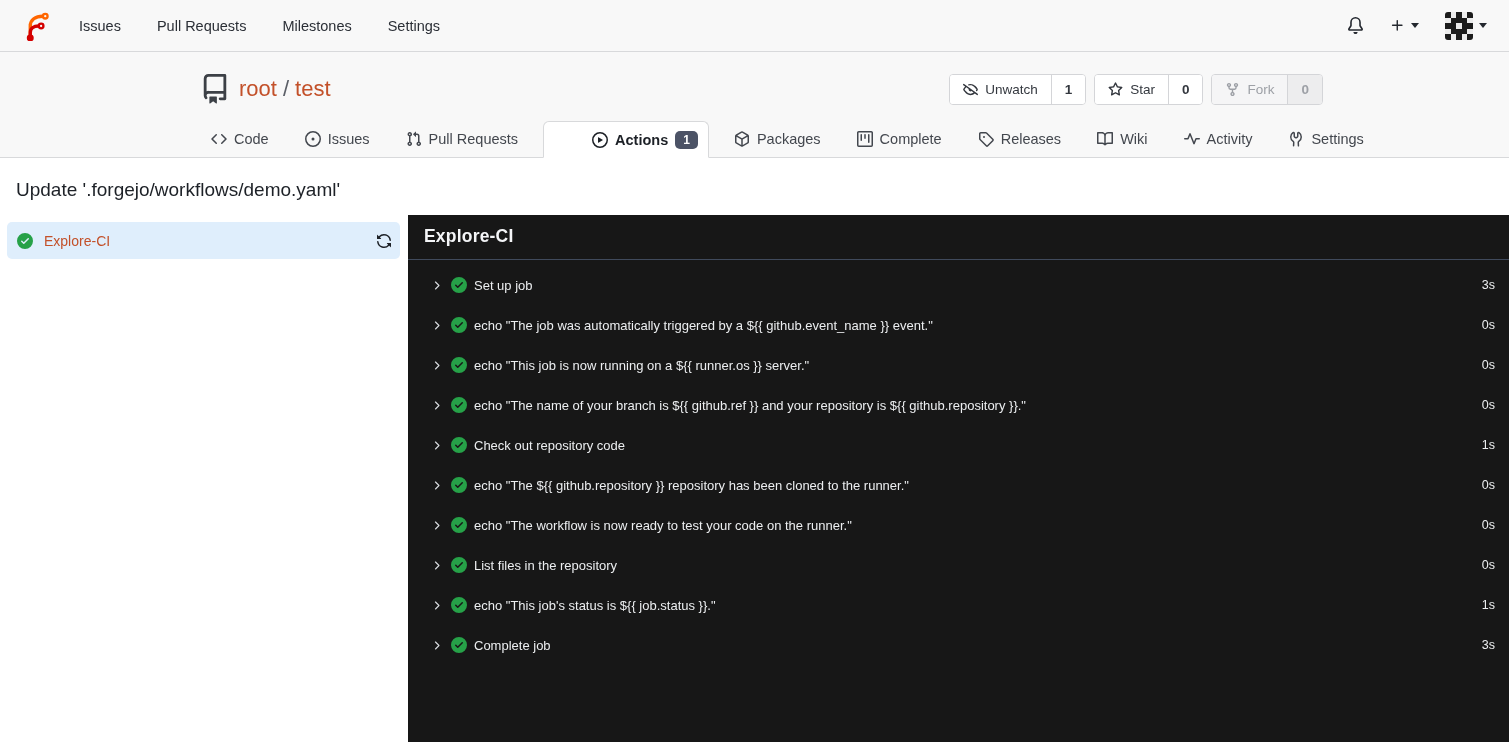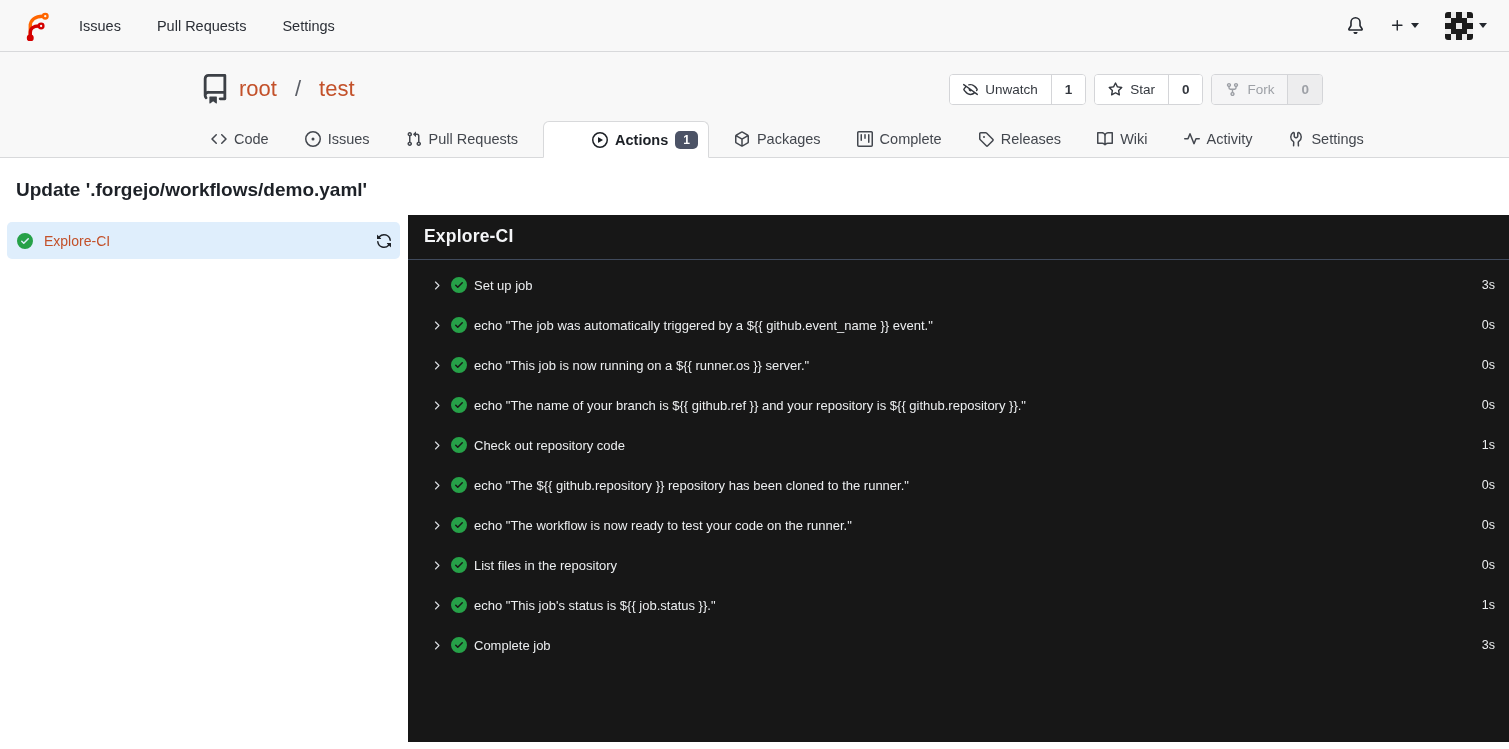--- a/index.html
+++ b/index.html
@@ -39,21 +39,21 @@
   .nav-icon-btn { display: flex; align-items: center; gap: 6px; color: #24282f; cursor: pointer; }
   .caret-down { width: 0; height: 0; border-left: 4.5px solid transparent; border-right: 4.5px solid transparent; border-top: 5px solid #24282f; }
   .avatar { width: 28px; height: 28px; border-radius: 3px; background: #ececec; overflow: hidden; }
 
   
   .repo-header { background: var(--header-bg); border-bottom: 1px solid var(--border); padding-top: 21px; }
   .repo-title-row {
     margin: 0 186px 0 200px; display: flex; align-items: center; height: 32px;
   }
   .repo-icon { color: #3c4046; margin-right: 9px; }
-  .repo-name { font-size: 22px; display: flex; align-items: baseline; gap: 18px; }
+  .repo-name { font-size: 22px; display: flex; align-items: baseline; gap: 6px; }
   .repo-name a { color: var(--accent); text-decoration: none; cursor: pointer; }
   .repo-name .slash { color: #5a5e66; }
   .repo-actions { margin-left: auto; display: flex; gap: 8px; }
   .btn-group { display: flex; height: 31px; border: 1px solid #d4d5d8; border-radius: 4px; overflow: hidden; background: #fff; font-size: 13.5px; }
   .btn-main { display: flex; align-items: center; gap: 7px; padding: 8px 13px; color: #34383f; cursor: pointer; background: #fff; }
   .btn-count { display: flex; align-items: center; padding: 0 13px; border-left: 1px solid #d4d5d8; color: #34383f; cursor: pointer; background: #fff; font-weight: bold;}
   .btn-group.disabled .btn-main { color: #9da0a6; background: #f5f5f6; cursor: default; }
   .btn-group.disabled .btn-count { color: #9da0a6; background: #ededee; }
 
   
@@ -69,21 +69,21 @@
   }
   .tab .t-icon { color: #43474e; }
   .tab.active .t-icon { color: #1d2127; }
   .tab-badge {
     background: var(--badge-bg); color: #fff; font-size: 12px; font-weight: bold;
     border-radius: 5px; padding: 2px 8px; line-height: 14px;
   }
   .tab-settings { margin-left: auto; margin-right: 0; }
 
   
-  .page-title { margin: 21px 16px 14px; font-size: 19px; color: #1d2127; font-weight: bold; }
+  .page-title { margin: 21px 16px 14px; font-size: 19px; color: #1d2127; font-weight: normal; }
   .run-wrap { display: flex; height: 527px; }
 
   
   .job-list { width: 408px; flex: 0 0 408px; padding: 7px 8px 0 7px; }
   .job-item {
     height: 37px; background: var(--selected-bg); border-radius: 5px;
     display: flex; align-items: center; padding: 0 8px 0 10px; cursor: pointer;
   }
   .job-item .job-label { color: var(--accent); font-size: 14px; margin-left: 11px; }
   .job-refresh { margin-left: auto; color: #1d2127; cursor: pointer; display: flex; }
@@ -108,20 +108,21 @@
     <svg width="31" height="31" viewBox="0 0 120 120">
       <path d="M32 112 V62 C32 38 52 24 80 24" fill="none" stroke="#ff6600" stroke-width="13"></path>
       <circle cx="90" cy="24" r="9" fill="none" stroke="#ff6600" stroke-width="9"></circle>
       <path d="M32 112 V88 C32 70 46 62 64 62" fill="none" stroke="#d40000" stroke-width="13"></path>
       <circle cx="74" cy="62" r="9" fill="none" stroke="#d40000" stroke-width="9"></circle>
       <circle cx="32" cy="108" r="9" fill="none" stroke="#d40000" stroke-width="9"></circle>
     </svg>
   </span>
   <a class="nav-link">Issues</a>
   <a class="nav-link">Pull Requests</a>
+  <a class="nav-link">Milestones</a>
   <a class="nav-link">Settings</a>
 
   <div class="nav-right">
     <span class="nav-icon-btn">
       <svg width="17" height="17" viewBox="0 0 16 16" fill="currentColor">
           <path d="M8 16a2 2 0 0 0 1.985-1.75c.017-.137-.097-.25-.235-.25h-3.5c-.138 0-.252.113-.235.25A2 2 0 0 0 8 16ZM3 5a5 5 0 0 1 10 0v2.947c0 .05.015.098.042.139l1.703 2.555A1.519 1.519 0 0 1 13.482 13H2.518a1.516 1.516 0 0 1-1.263-2.36l1.703-2.554A.255.255 0 0 0 3 7.947Zm5-3.5A3.5 3.5 0 0 0 4.5 5v2.947c0 .346-.102.683-.294.97l-1.703 2.556a.017.017 0 0 0-.003.01l.001.006c0 .002.002.004.004.006l.006.004.007.001h10.964l.007-.001.006-.004.004-.006.001-.007a.017.017 0 0 0-.003-.01l-1.703-2.554a1.745 1.745 0 0 1-.294-.97V5A3.5 3.5 0 0 0 8 1.5Z"></path>
         </svg>
     </span>
     <span class="nav-icon-btn">
       <svg width="15" height="15" viewBox="0 0 16 16" fill="currentColor">

